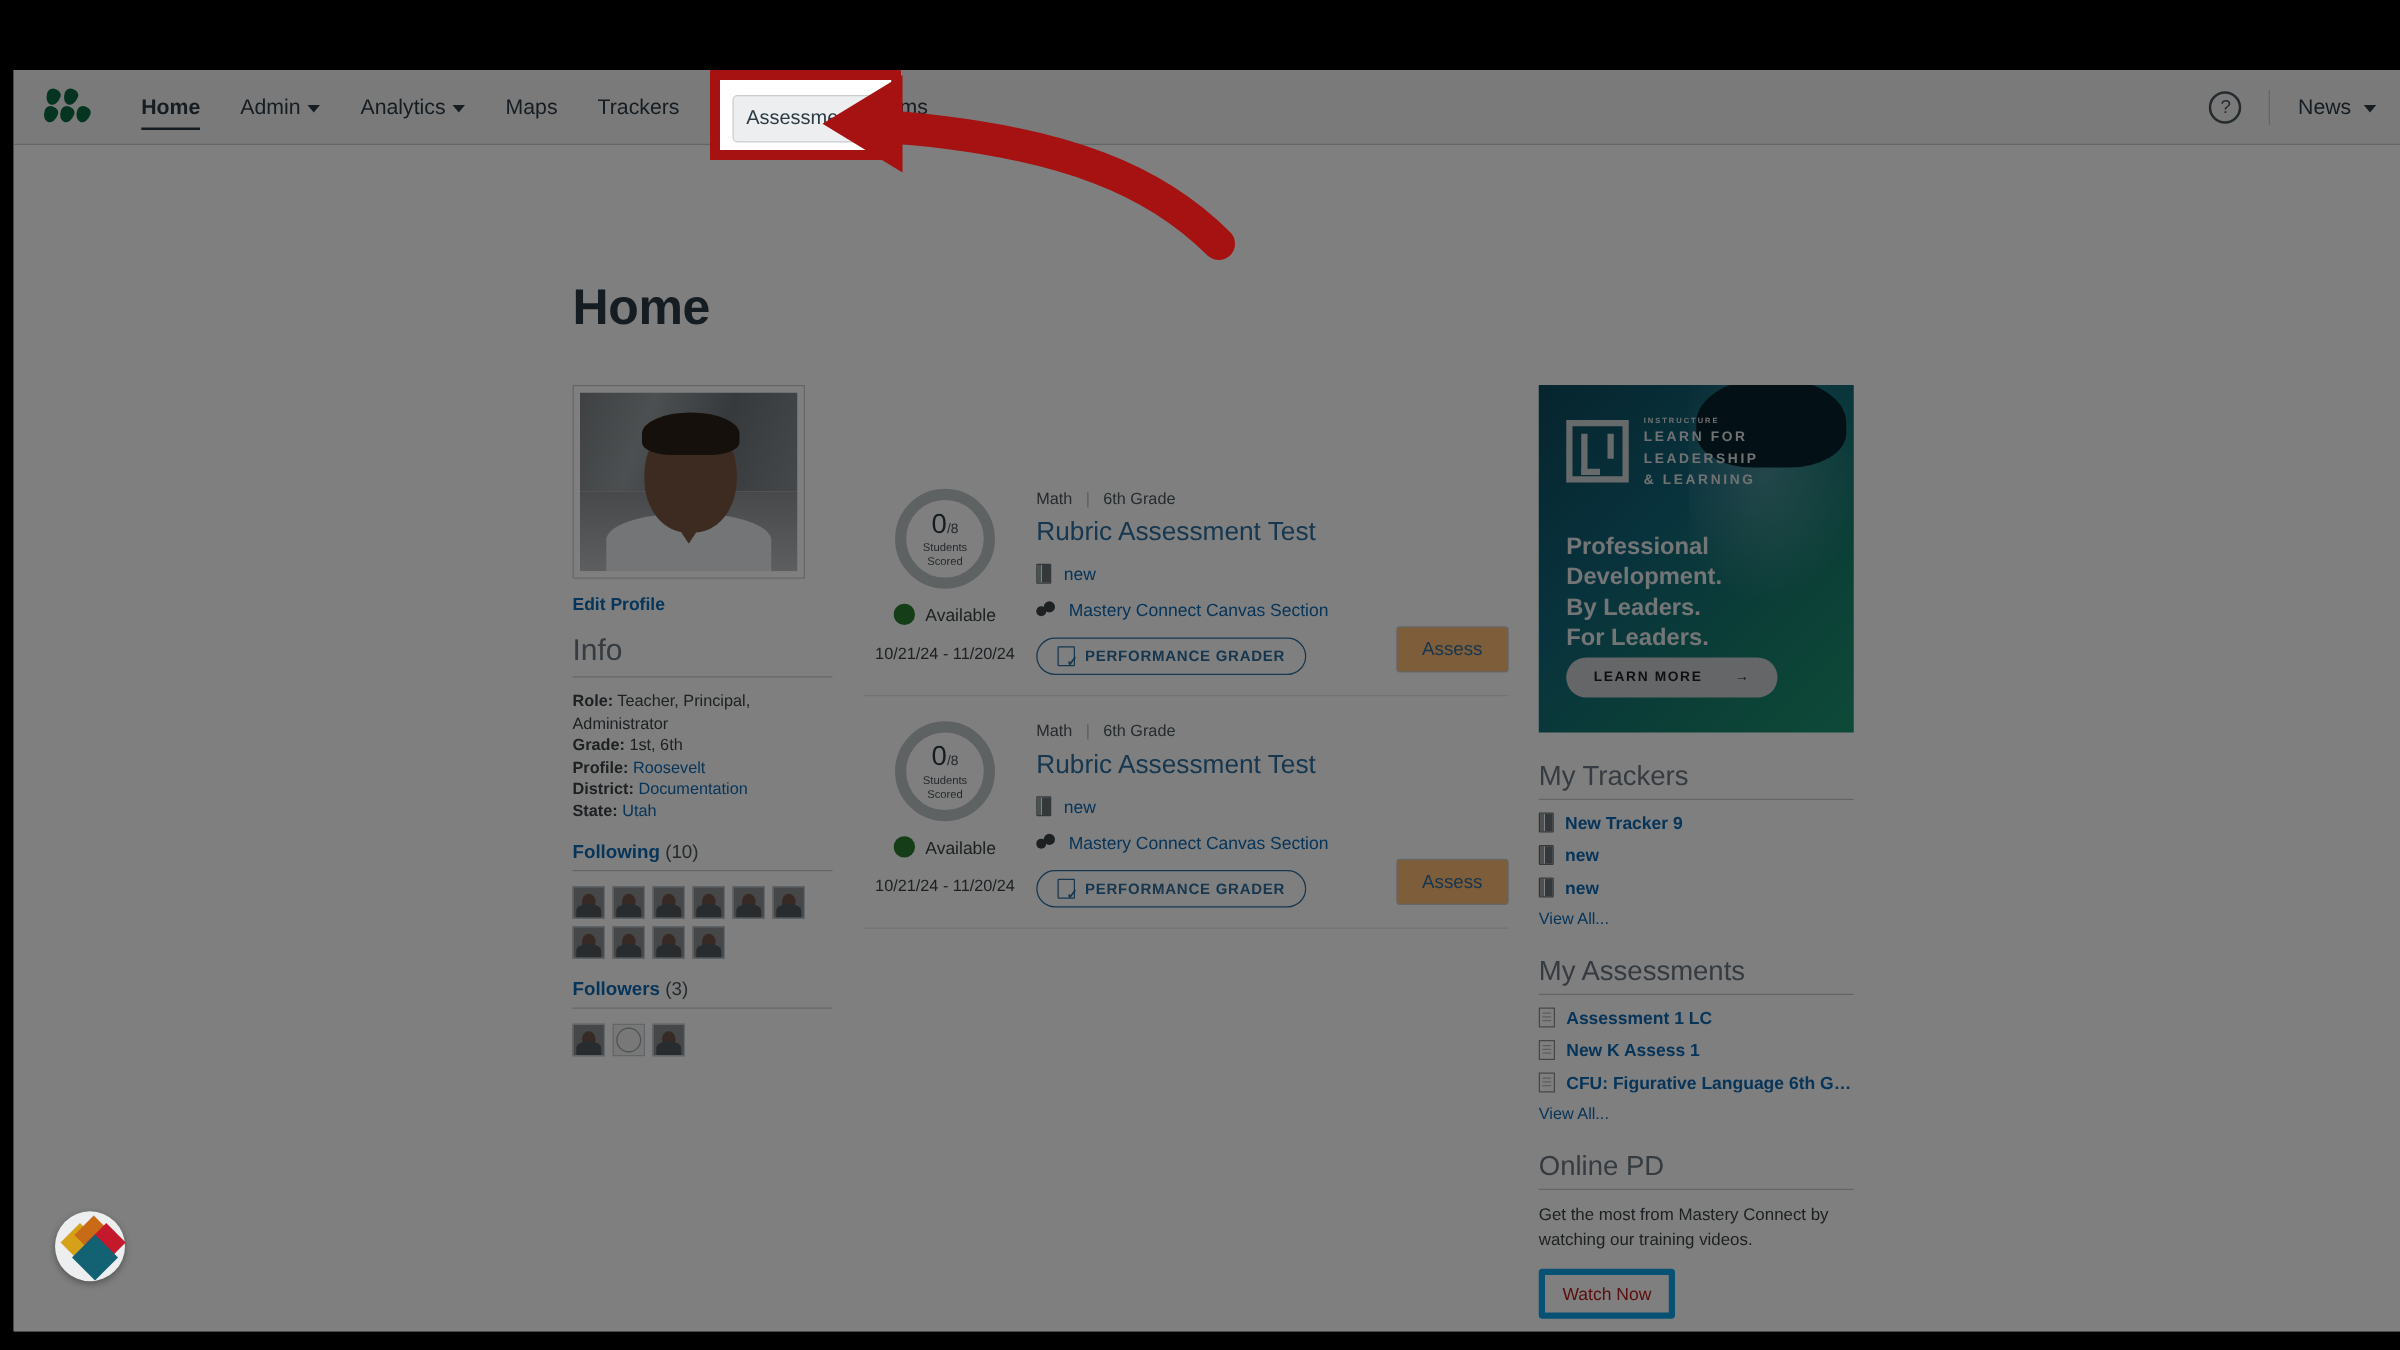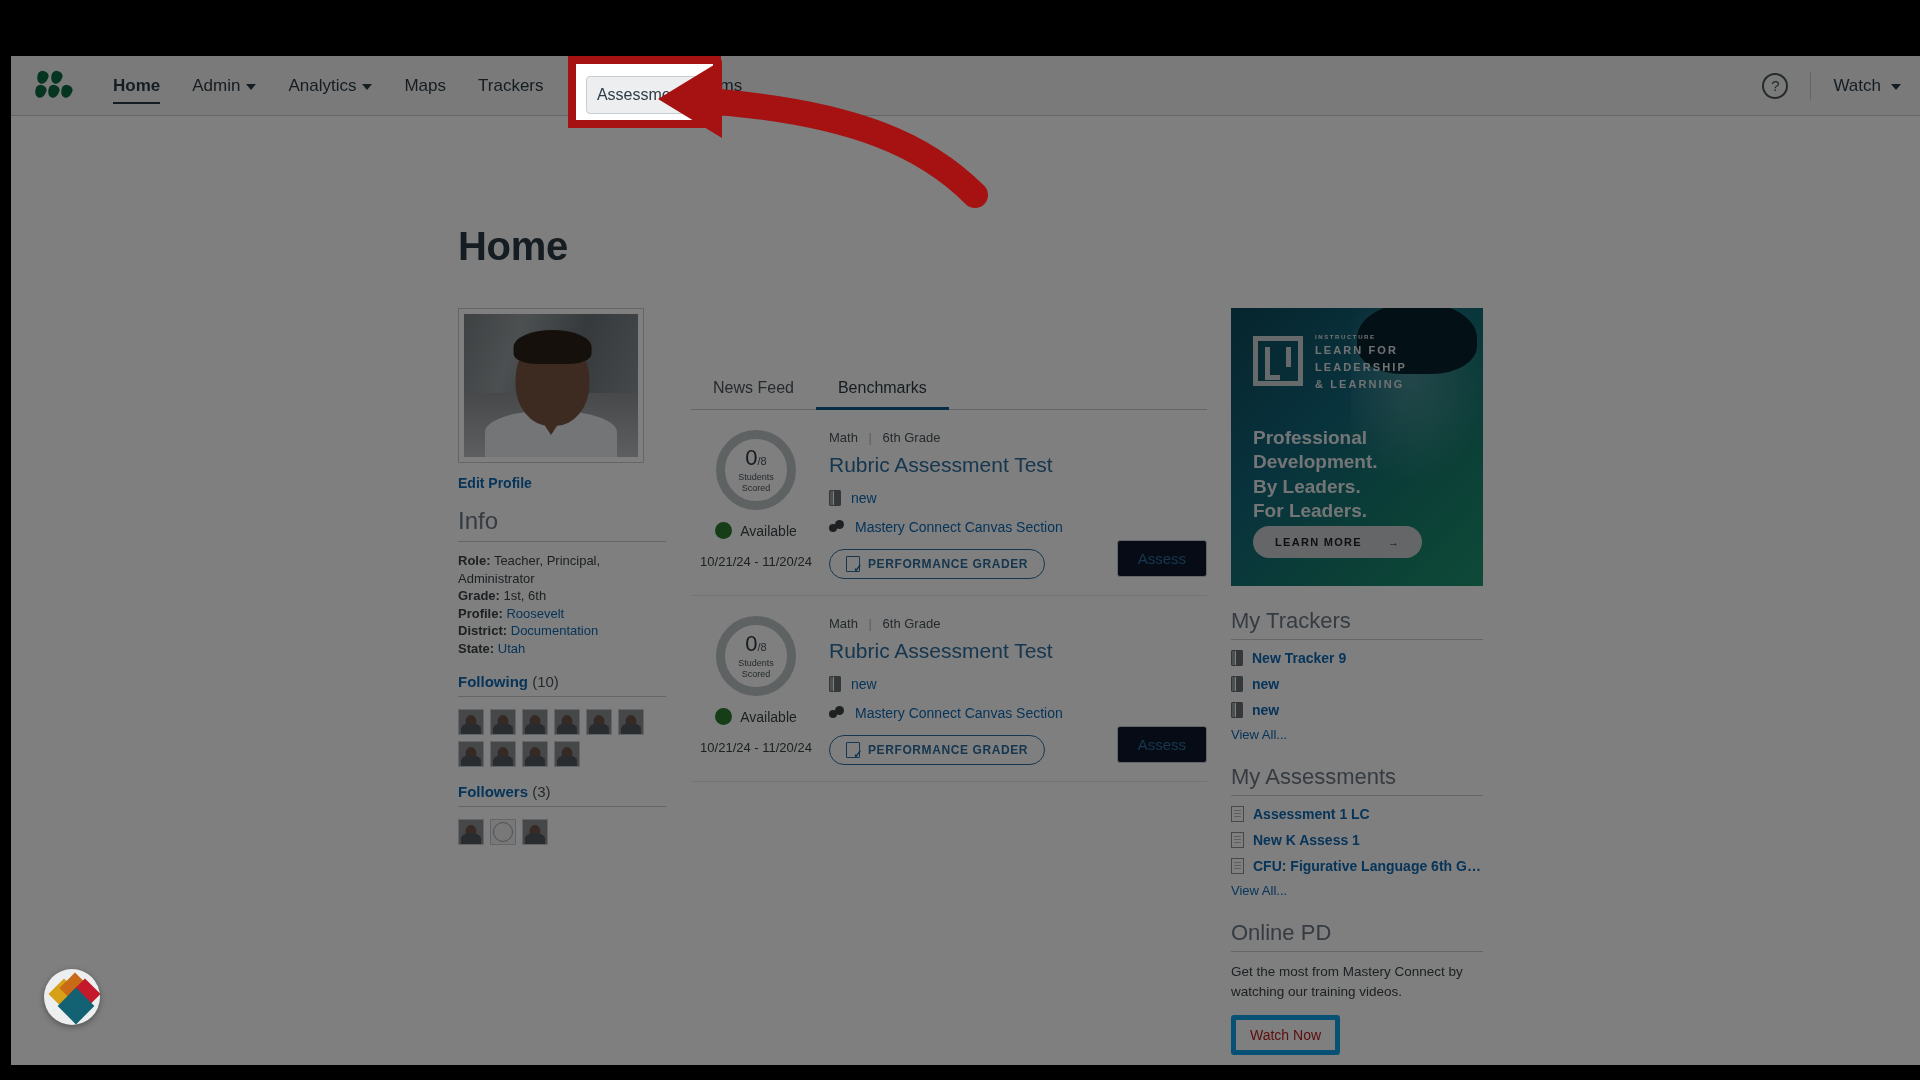--- a/index.html
+++ b/index.html
@@ -173,21 +173,21 @@
   .pill {
     display: inline-flex; align-items: center; gap: 8px;
     border: 1px solid #2c6e9e; border-radius: 16px; padding: 6px 16px;
     font-size: 12px; font-weight: bold; color: #2c6e9e; letter-spacing: 0.6px;
     cursor: pointer;
   }
   .ico-pg { width: 14px; height: 16px; border: 1.5px solid #2c6e9e; border-radius: 1px; position: relative; }
   .ico-pg::after { content:"✓"; position:absolute; right:-4px; bottom:-4px; font-size:11px; color:#2c6e9e; }
   .assess-btn {
     position: absolute; right: 0; bottom: 18px;
-    border: 1px solid #c7cdd1; background: #0f172a; border-radius: 3px;
+    border: 1px solid #c7cdd1; background: #fdba74; border-radius: 3px;
     padding: 9px 20px; font-size: 15px; color: #2c6e9e; cursor: pointer;
   }
   .pill-row { display: flex; align-items: center; margin-top: 14px; }
 
   
   #right-col { position: absolute; left: 1220px; top: 192px; width: 252px; }
   .promo {
     width: 252px; height: 278px; position: relative; overflow: hidden;
     background: linear-gradient(135deg,#0d4a5c 0%, #11657a 38%, #17806d 72%, #1d9471 100%);
   }
@@ -297,21 +297,21 @@
         <span>Items</span>
       </div>
     </div>
 
     <div class="nav-right">
       <div class="help-circle">
         <span>?</span>
       </div>
       <div class="nav-divider"></div>
       <div class="user-menu">
-        <span>Watch</span>
+        <span>News</span>
         <span class="caret"></span>
       </div>
     </div>
   </div>
 
   <div id="page">
 
     <div id="page-title">Home</div>
 
     <div id="left-col">
@@ -412,24 +412,20 @@
           </div>
         <div class="avatar ph"></div>
         <div class="avatar">
             <i></i>
             <u></u>
           </div>
       </div>
     </div>
 
     <div id="center-col">
-      <div class="tabs">
-        <div class="tab">News Feed</div>
-        <div class="tab active">Benchmarks</div>
-      </div>
 
       <div class="bench-card">
         <div class="bench-left">
           <div class="donut">
             <div class="frac">
               <b>0</b><span>/8</span>
             </div>
             <div class="sub">
               <div>Students</div>
               <div>Scored</div>

